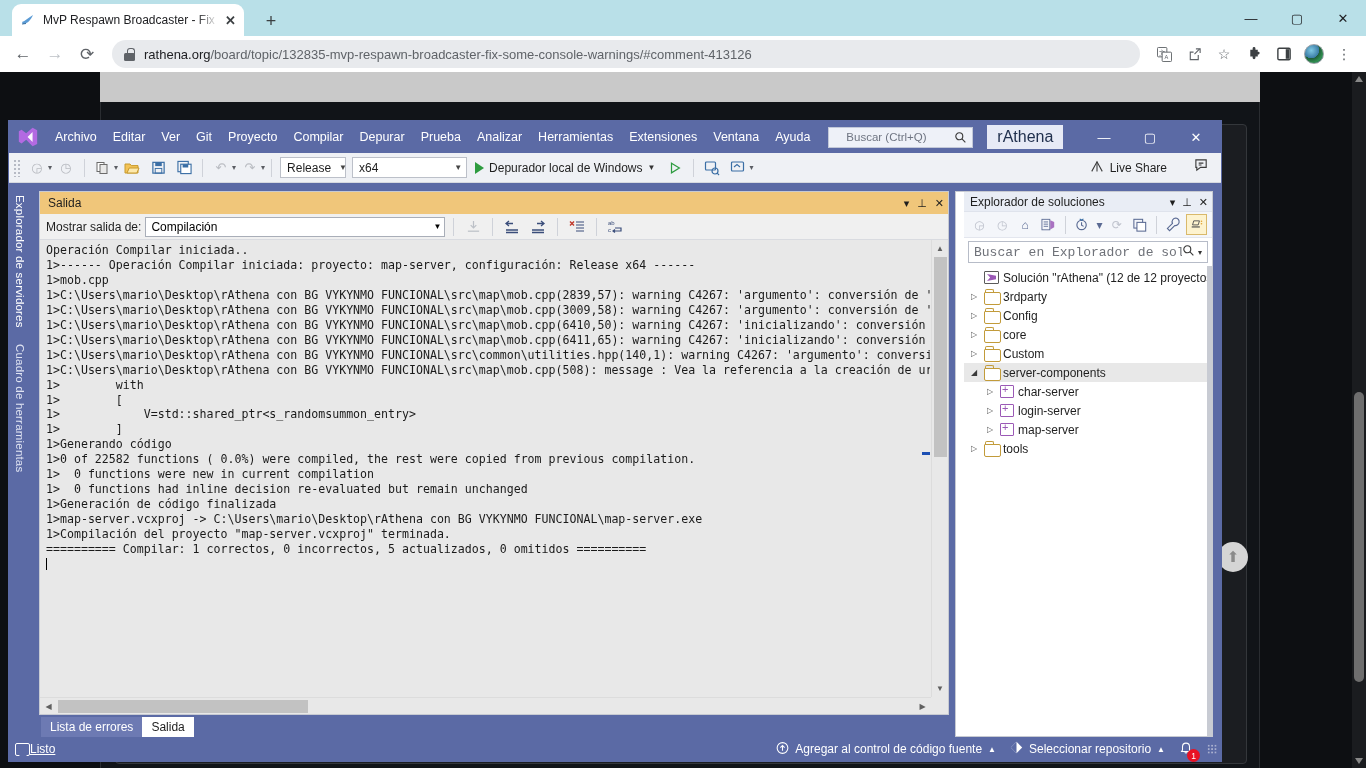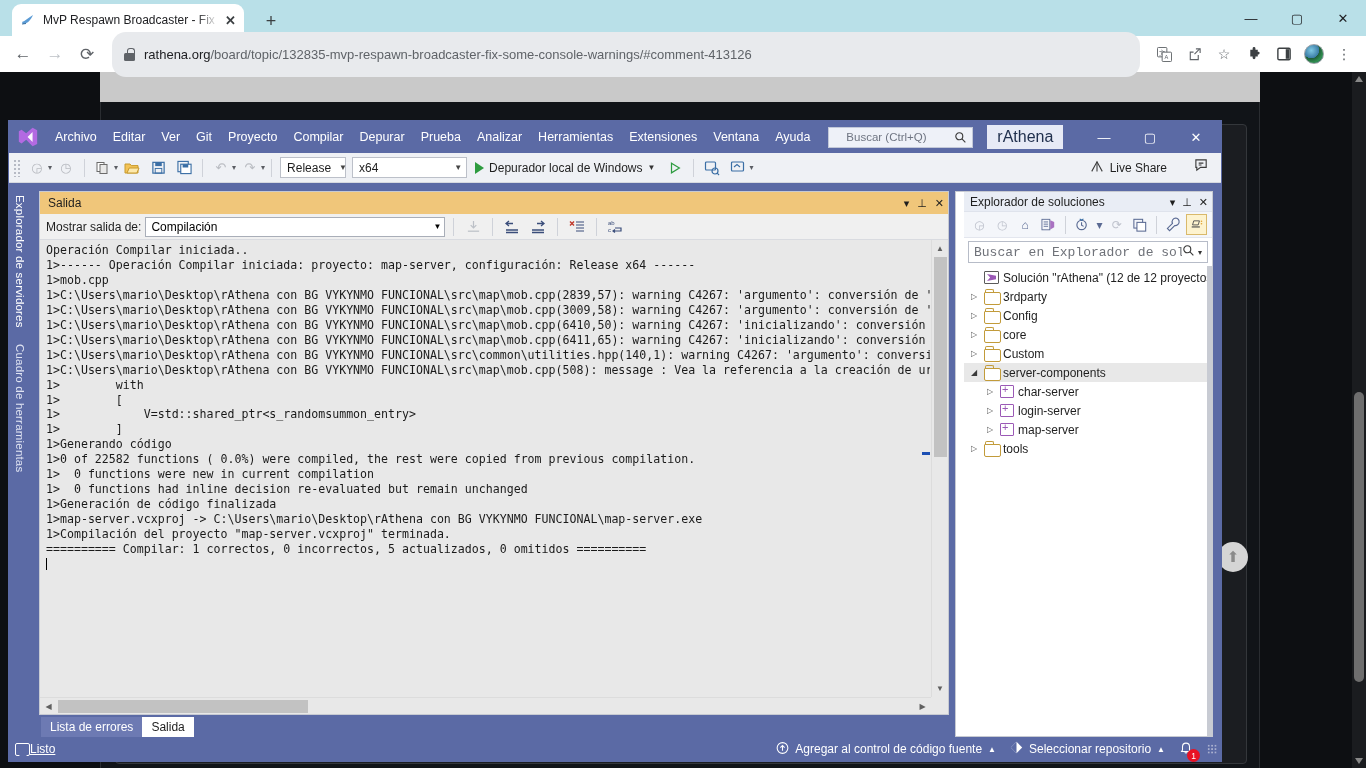--- a/index.html
+++ b/index.html
@@ -36,21 +36,21 @@
                   font-size:13px; color:#202124; }
 
   .browser-toolbar{
     position:absolute; left:0; top:36px; width:1366px; height:36px;
     background:#ffffff; display:flex; align-items:center; padding:0 8px; gap:2px;
   }
   .nav-btn{ width:30px; height:30px; display:flex; align-items:center; justify-content:center;
             font-size:17px; color:#5f6368; }
   .nav-btn.fwd{ color:#bdc1c6; }
   .omnibox{
-    flex:1; height:45px; margin:0 8px; background:#e8eaed; border-radius:14px;
+    flex:1; height:28px; margin:0 8px; background:#e8eaed; border-radius:14px;
     display:flex; align-items:center; padding:0 12px; gap:9px;
   }
   .lock-ic{ width:11px; height:13px; position:relative; flex:0 0 11px; }
   .lock-ic::before{ content:""; position:absolute; left:0; bottom:0; width:11px; height:8px;
                     background:#5f6368; border-radius:1.5px; }
   .lock-ic::after{ content:""; position:absolute; left:2.5px; top:0; width:6px; height:7px;
                    border:1.6px solid #5f6368; border-bottom:none; border-radius:3px 3px 0 0; }
   .url{ font-size:13px; color:#202124; white-space:nowrap; overflow:hidden; }
   .url .dim{ color:#5f6368; }
   .tb-ic{ width:28px; height:28px; display:flex; align-items:center; justify-content:center;

